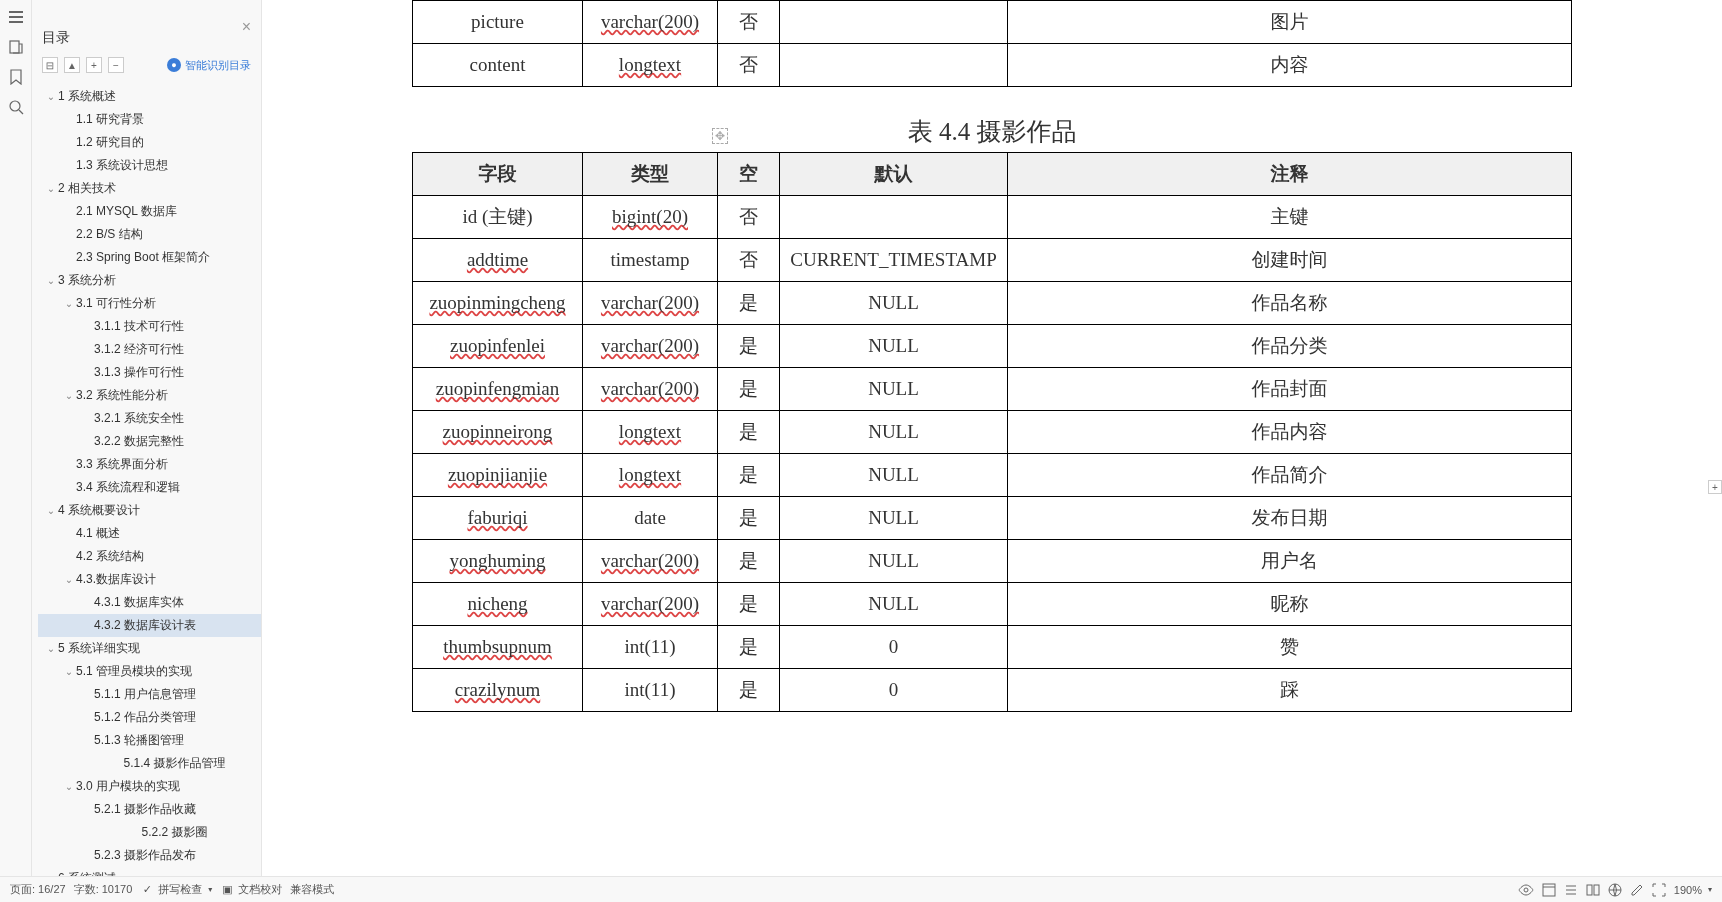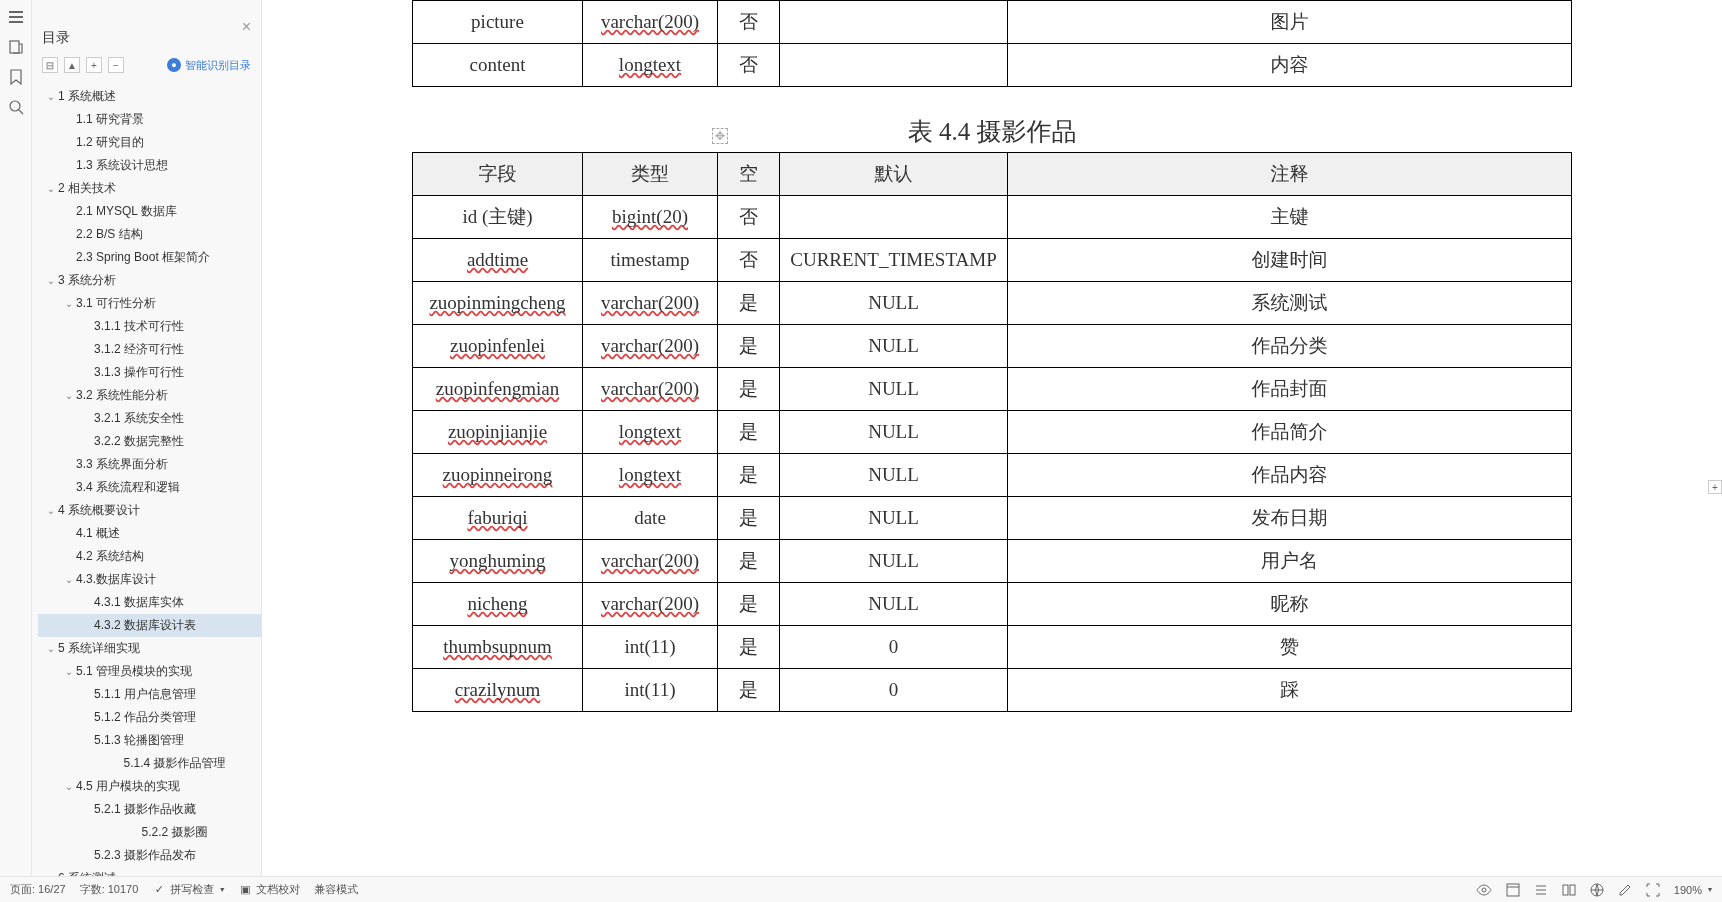--- a/index.html
+++ b/index.html
@@ -20,26 +20,26 @@
 .toc-tree::-webkit-scrollbar { width: 8px; }
 .toc-tree::-webkit-scrollbar-thumb { background: #ccc; border-radius: 4px; }
 .toc-item { padding: 2px 6px 2px 0; cursor: pointer; white-space: nowrap; display: flex; align-items: center; line-height: 19px; }
 .toc-item.active { background: #d8e3f0; }
 .toc-item .chev { width: 14px; display: inline-flex; justify-content: center; color: #888; font-size: 10px; }
 .toc-item .lbl { overflow: hidden; text-overflow: ellipsis; }
 .content { flex: 1; background: #fff; position: relative; overflow: auto; }
 .doc-page { margin: 0 auto; width: 1200px; padding: 0 20px 40px; }
 .tbl { border-collapse: collapse; width: 100%; margin-bottom: 20px; }
 .tbl th, .tbl td { border: 1.5px solid #000; padding: 8px 10px; text-align: center; font-size: 19px; font-family: "Times New Roman", SimSun, serif; }
-.tbl th { background: #f0f0f0; font-weight: 400; text-align: center; }
+.tbl th { background: #f0f0f0; font-weight: 700; text-align: center; }
 .tbl .wavy { text-decoration: underline wavy #d44; text-decoration-skip-ink: none; }
 .caption { text-align: center; font-size: 25px; font-family: SimSun, serif; padding: 8px 0 4px; }
 .handle { position: absolute; left: 450px; top: 128px; width: 16px; height: 16px; border: 1px dashed #aaa; color: #aaa; display: flex; align-items: center; justify-content: center; font-size: 12px; cursor: move; }
 .right-gutter { position: absolute; right: 0; top: 480px; width: 14px; height: 14px; border: 1px solid #ccc; background: #fff; font-size: 10px; display: flex; align-items: center; justify-content: center; color: #666; cursor: pointer; }
-.statusbar { position: fixed; bottom: 0; left: 0; right: 0; height: 26px; background: #f8f8f8; border-top: 1px solid #e5e5e5; display: flex; align-items: center; padding: 0 10px; font-size: 11px; color: #555; gap: 14px; margin-top: 22px; }
+.statusbar { position: fixed; bottom: 0; left: 0; right: 0; height: 26px; background: #f8f8f8; border-top: 1px solid #e5e5e5; display: flex; align-items: center; padding: 0 10px; font-size: 11px; color: #555; gap: 8px; margin-top: 22px; }
 .statusbar .sb-item { display: flex; align-items: center; gap: 4px; cursor: pointer; }
 .statusbar .spacer { flex: 1; }
 .statusbar .ico-sm { width: 14px; height: 14px; display: inline-flex; align-items: center; justify-content: center; }
 .col-field { width: 170px; }
 .col-type { width: 135px; }
 .col-null { width: 62px; }
 .col-def { width: 228px; }
 </style>
 </head>
 <body>
@@ -204,21 +204,21 @@
         <div class="toc-item" style="padding-left: 42px;">
           <span class="chev"></span>
           <span class="lbl">5.1.3 轮播图管理</span>
         </div>
         <div class="toc-item" style="padding-left: 42px; justify-content: center;">
           <span class="chev"></span>
           <span class="lbl">5.1.4 摄影作品管理</span>
         </div>
         <div class="toc-item" style="padding-left: 24px;">
           <span class="chev">⌄</span>
-          <span class="lbl">4.5 用户模块的实现</span>
+          <span class="lbl">3.0 用户模块的实现</span>
         </div>
         <div class="toc-item" style="padding-left: 42px;">
           <span class="chev"></span>
           <span class="lbl">5.2.1 摄影作品收藏</span>
         </div>
         <div class="toc-item" style="padding-left: 42px; justify-content: center;">
           <span class="chev"></span>
           <span class="lbl">5.2.2 摄影圈</span>
         </div>
         <div class="toc-item" style="padding-left: 42px;">
@@ -291,49 +291,49 @@
               <td>timestamp</td>
               <td>否</td>
               <td>CURRENT_TIMESTAMP</td>
               <td>创建时间</td>
             </tr>
             <tr>
               <td><span class="wavy">zuopinmingcheng</span></td>
               <td><span class="wavy">varchar(200)</span></td>
               <td>是</td>
               <td>NULL</td>
-              <td>系统测试</td>
+              <td>作品名称</td>
             </tr>
             <tr>
               <td><span class="wavy">zuopinfenlei</span></td>
               <td><span class="wavy">varchar(200)</span></td>
               <td>是</td>
               <td>NULL</td>
               <td>作品分类</td>
             </tr>
             <tr>
               <td><span class="wavy">zuopinfengmian</span></td>
               <td><span class="wavy">varchar(200)</span></td>
               <td>是</td>
               <td>NULL</td>
               <td>作品封面</td>
+            </tr>
+            <tr>
+              <td><span class="wavy">zuopinneirong</span></td>
+              <td><span class="wavy">longtext</span></td>
+              <td>是</td>
+              <td>NULL</td>
+              <td>作品内容</td>
             </tr>
             <tr>
               <td><span class="wavy">zuopinjianjie</span></td>
               <td><span class="wavy">longtext</span></td>
               <td>是</td>
               <td>NULL</td>
               <td>作品简介</td>
-            </tr>
-            <tr>
-              <td><span class="wavy">zuopinneirong</span></td>
-              <td><span class="wavy">longtext</span></td>
-              <td>是</td>
-              <td>NULL</td>
-              <td>作品内容</td>
             </tr>
             <tr>
               <td><span class="wavy">faburiqi</span></td>
               <td>date</td>
               <td>是</td>
               <td>NULL</td>
               <td>发布日期</td>
             </tr>
             <tr>
               <td><span class="wavy">yonghuming</span></td>

